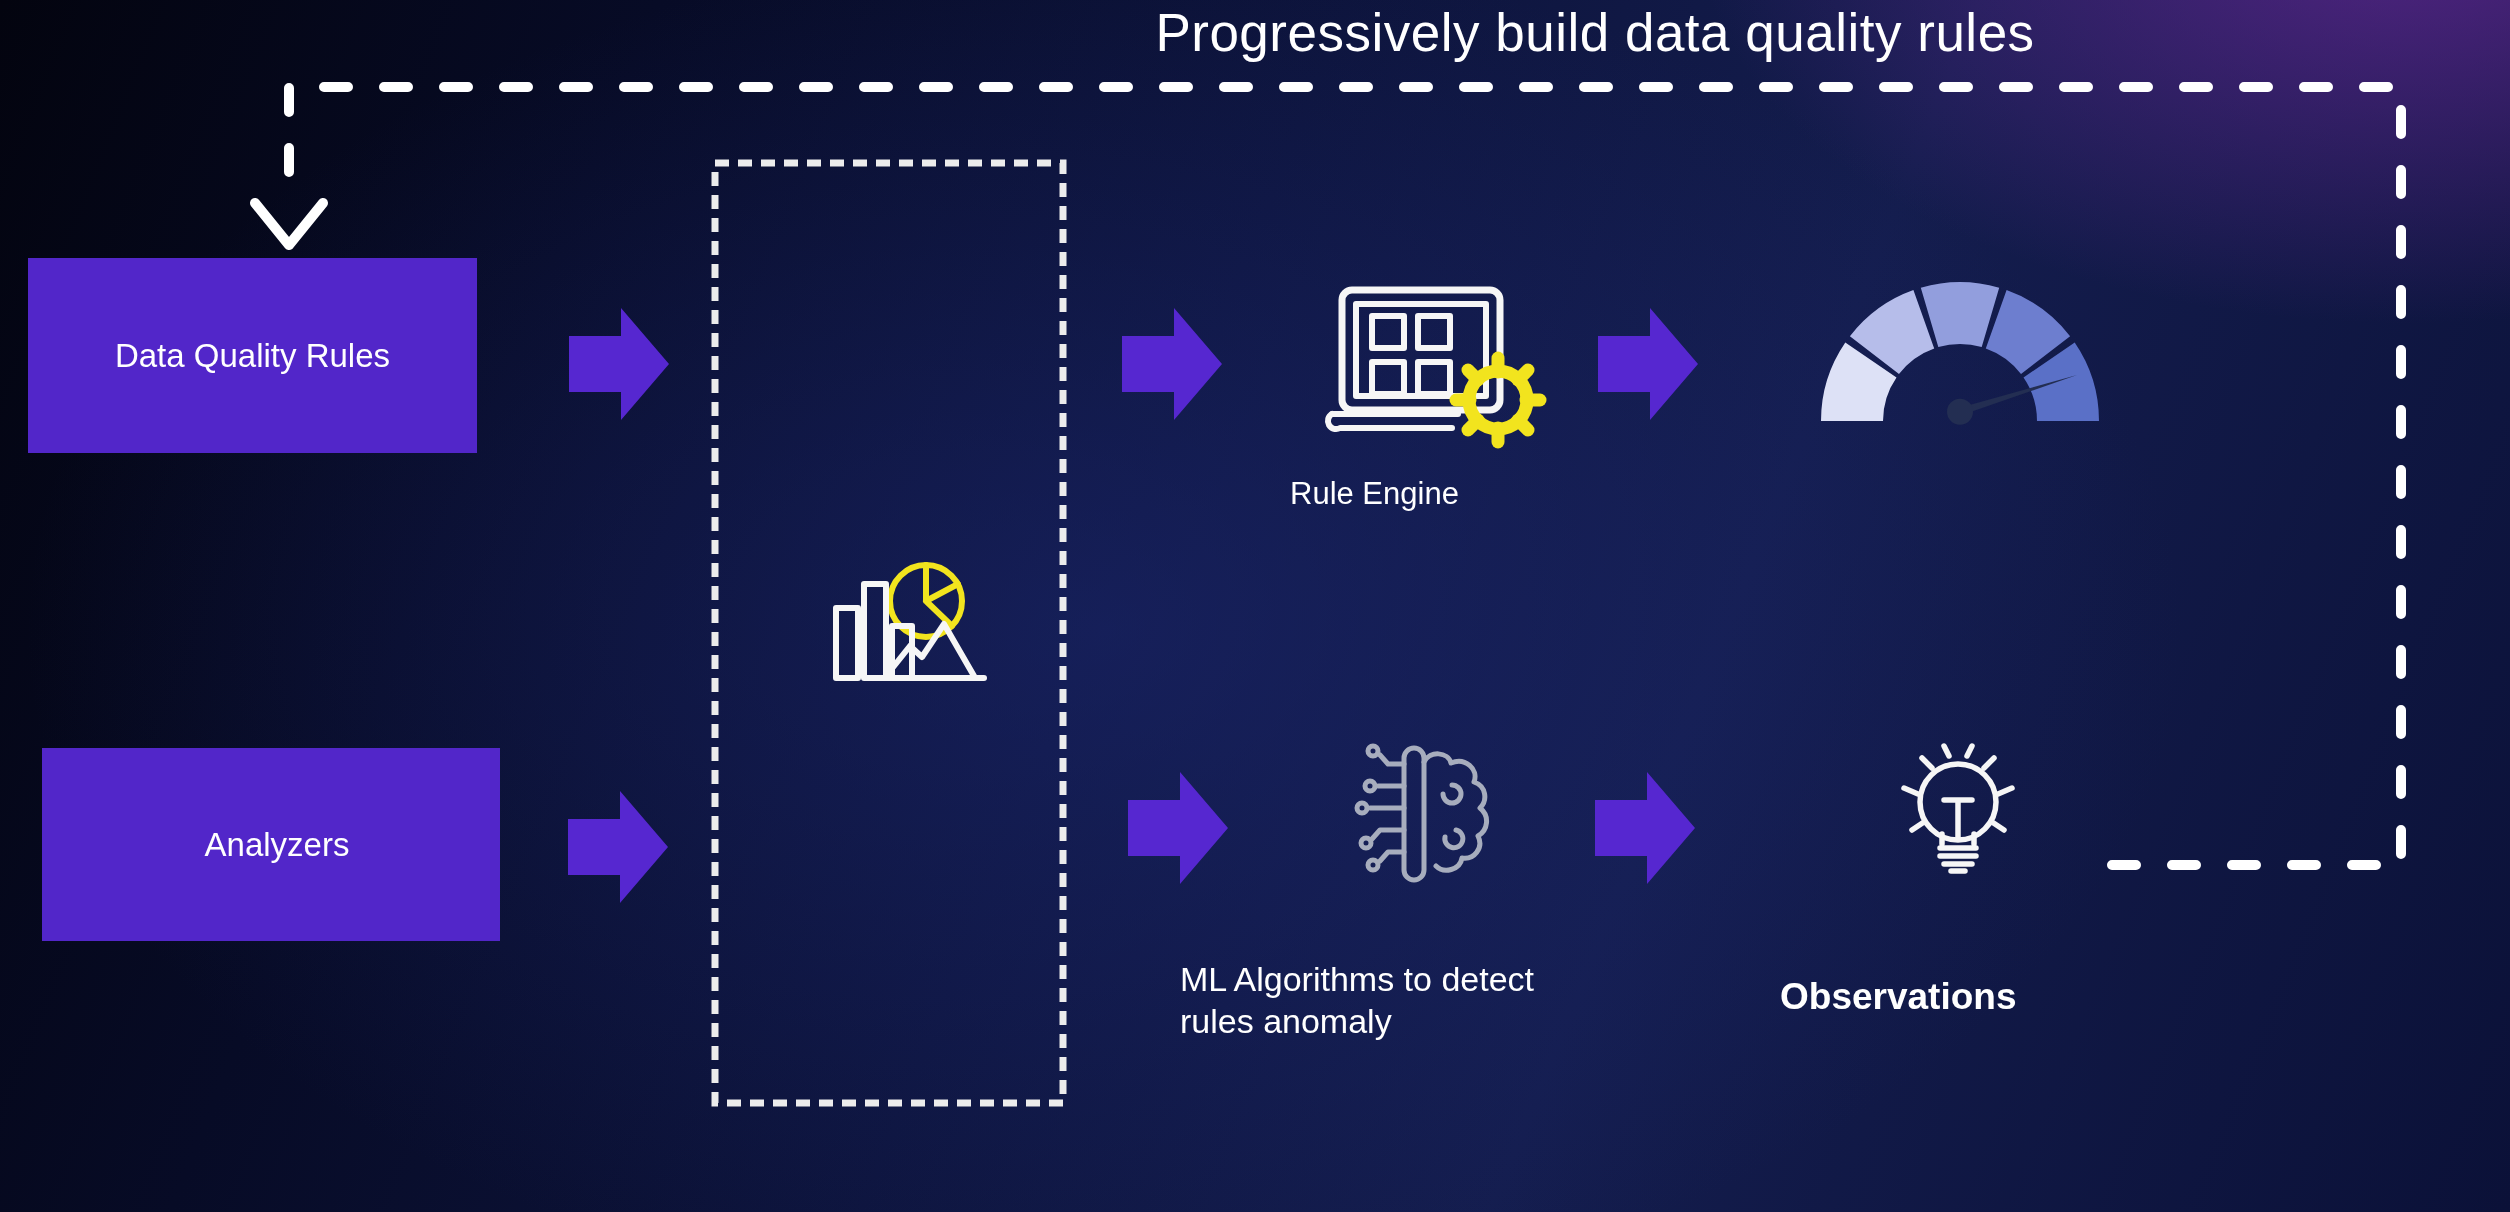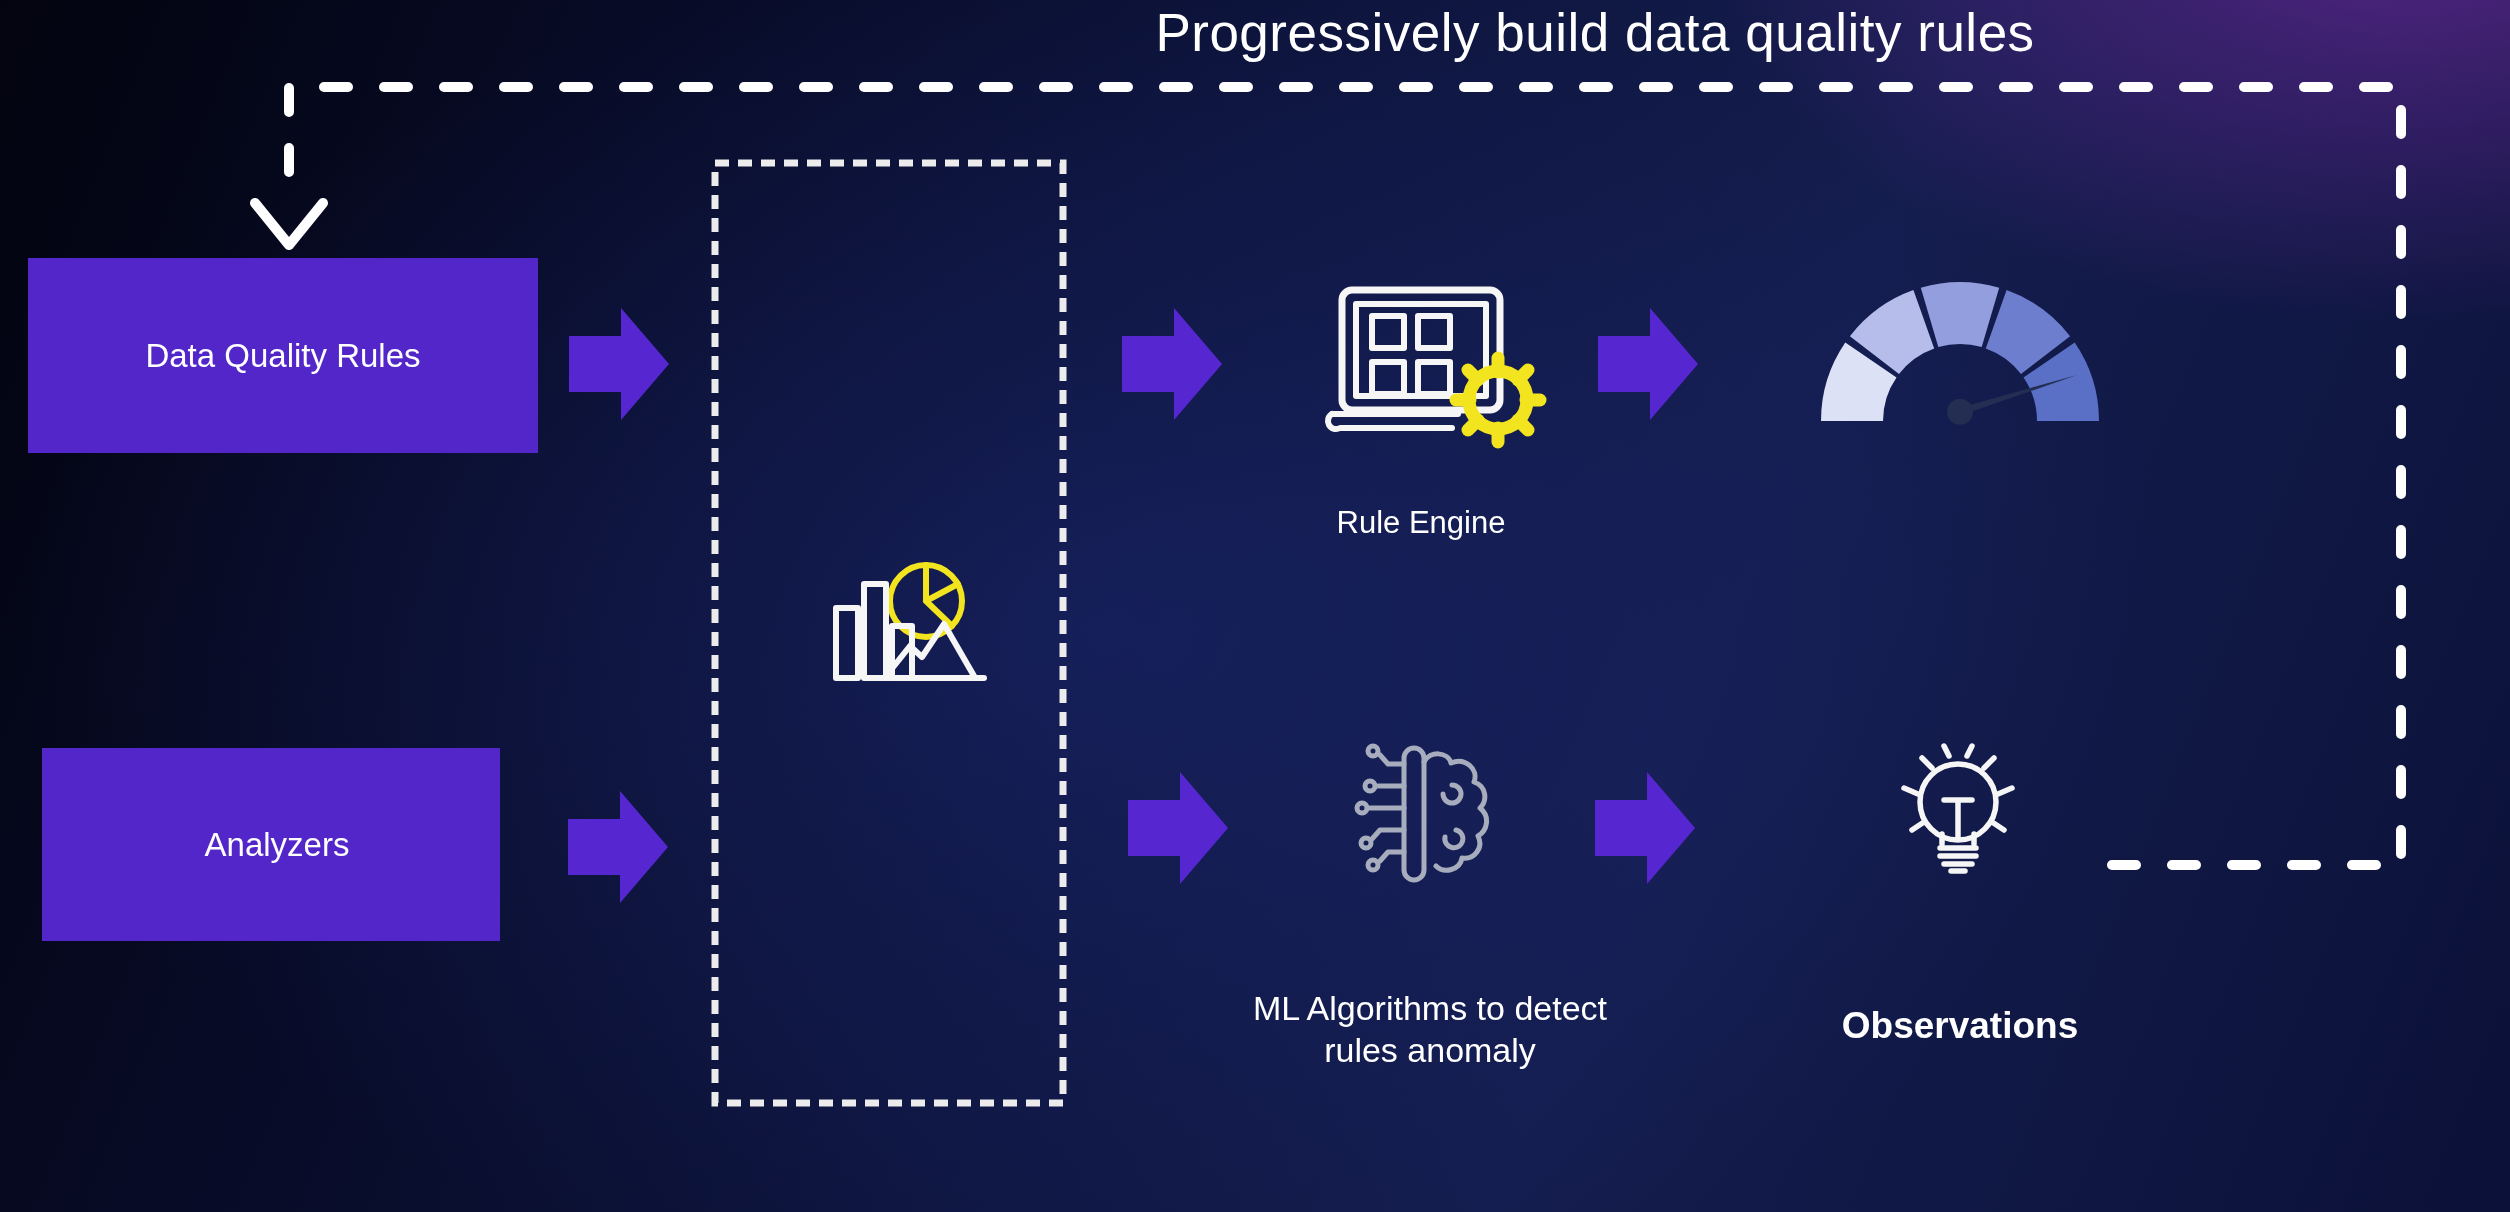--- a/index.html
+++ b/index.html
@@ -14,25 +14,25 @@
   .abs{position:absolute;}
   .title{
     left:1120px; top:2px; width:950px; text-align:center;
     color:var(--text-white,#fff); font-size:53px; font-weight:500; letter-spacing:.5px;
   }
   .pbox{
     background:var(--accent-purple,#5226c9);
     display:flex; align-items:center; justify-content:center;
     color:var(--text-white,#fff); font-size:33px; font-weight:400;
   }
-  .box-rules{left:28px; top:258px; width:510px; height:195px;}
+  .box-rules{left:28px; top:258px; width:449px; height:195px;}
   .box-analyzers{left:42px; top:748px; width:446px; height:193px;padding-left:12px;}
   .flow-arrow{width:100px; height:112px;}
   .flow-arrow polygon{fill:var(--arrow-purple,#5627d0);}
-  .label{color:var(--text-white,#fff); text-align:center; font-size:31px; font-weight:400;margin-top:29px;}
+  .label{color:var(--text-white,#fff); text-align:left; font-size:31px; font-weight:400;}
   .label.bold{font-size:37px; font-weight:700;}
   .label.ml{font-size:34px; line-height:42px;}
   svg{display:block; overflow:visible;}
   .loop path, .loop rect{fill:none;}
 </style>
 </head>
 <body>
 
 <div class="canvas">
 

